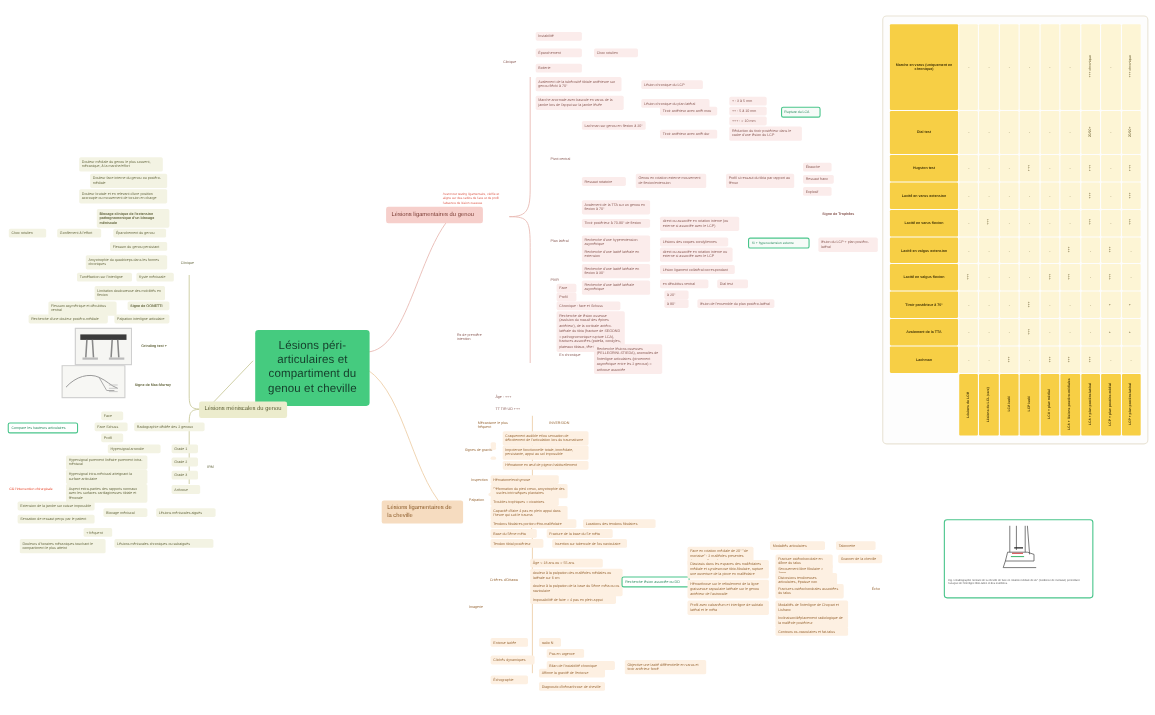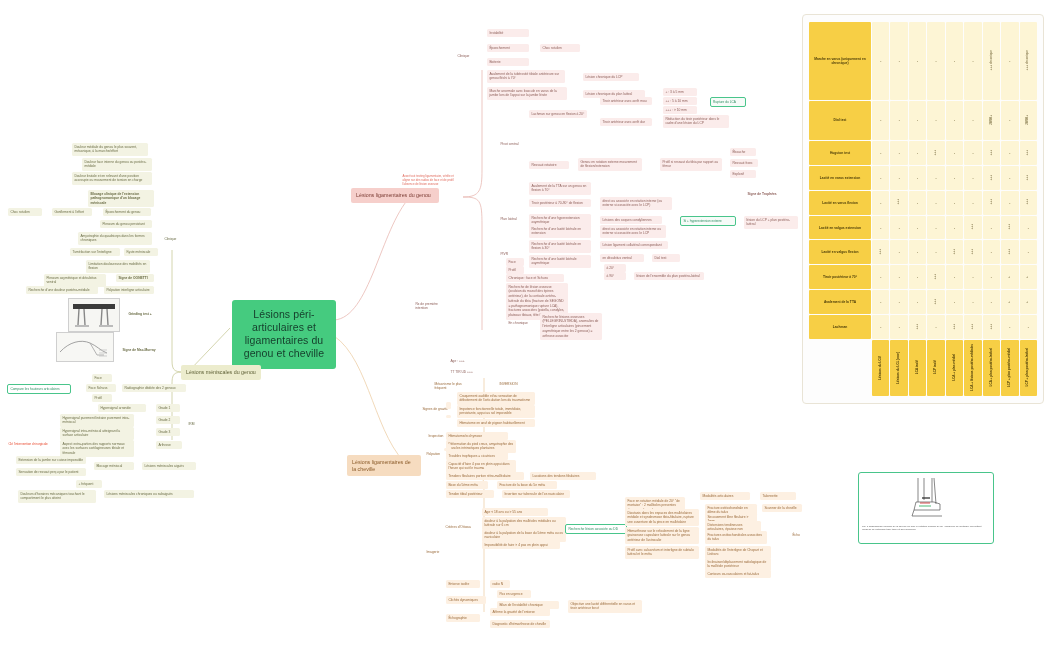--- a/index.html
+++ b/index.html
@@ -69,21 +69,21 @@
       <path d="M188,372 C175,372 172,372 172,384 L172,440" stroke="#c9ca9b"></path>
 
       <path d="M463,197 C480,197 482,190 482,170 L482,70" stroke="#e8b9b3"></path>
       <path d="M463,197 C480,197 482,200 482,225 L482,330" stroke="#e8b9b3"></path>
 
       <path d="M467,467 C482,467 484,460 484,440 L484,378" stroke="#eecfa8"></path>
       <path d="M467,467 C482,467 484,474 484,495 L484,612" stroke="#eecfa8"></path>
     </g>
   </svg>
 
-  <div class="node root" style="left:232px;top:300px;width:104px;">Lésions péri-articulaires et ligamentaires du genou et cheville</div>
+  <div class="node root" style="left:232px;top:300px;width:104px;">Lésions péri-articulaires et compartiment du genou et cheville</div>
 
   <div class="node b-pink" style="left:351px;top:188px;width:88px;">Lésions ligamentaires du genou</div>
   <div class="node b-olive" style="left:181px;top:365px;width:80px;">Lésions méniscales du genou</div>
   <div class="node b-orange" style="left:347px;top:455px;width:74px;">Lésions ligamentaires de la cheville</div>
 
   <div class="t pinkplain" style="left:455px;top:52px;width:24px;">Clinique</div>
   <div class="t pink" style="left:487px;top:29px;width:42px;">Instabilité</div>
   <div class="t pink" style="left:487px;top:44px;width:42px;">Épanchement</div>
   <div class="t pink" style="left:540px;top:44px;width:40px;">Choc rotulien</div>
   <div class="t pink" style="left:487px;top:58px;width:42px;">Boiterie</div>

